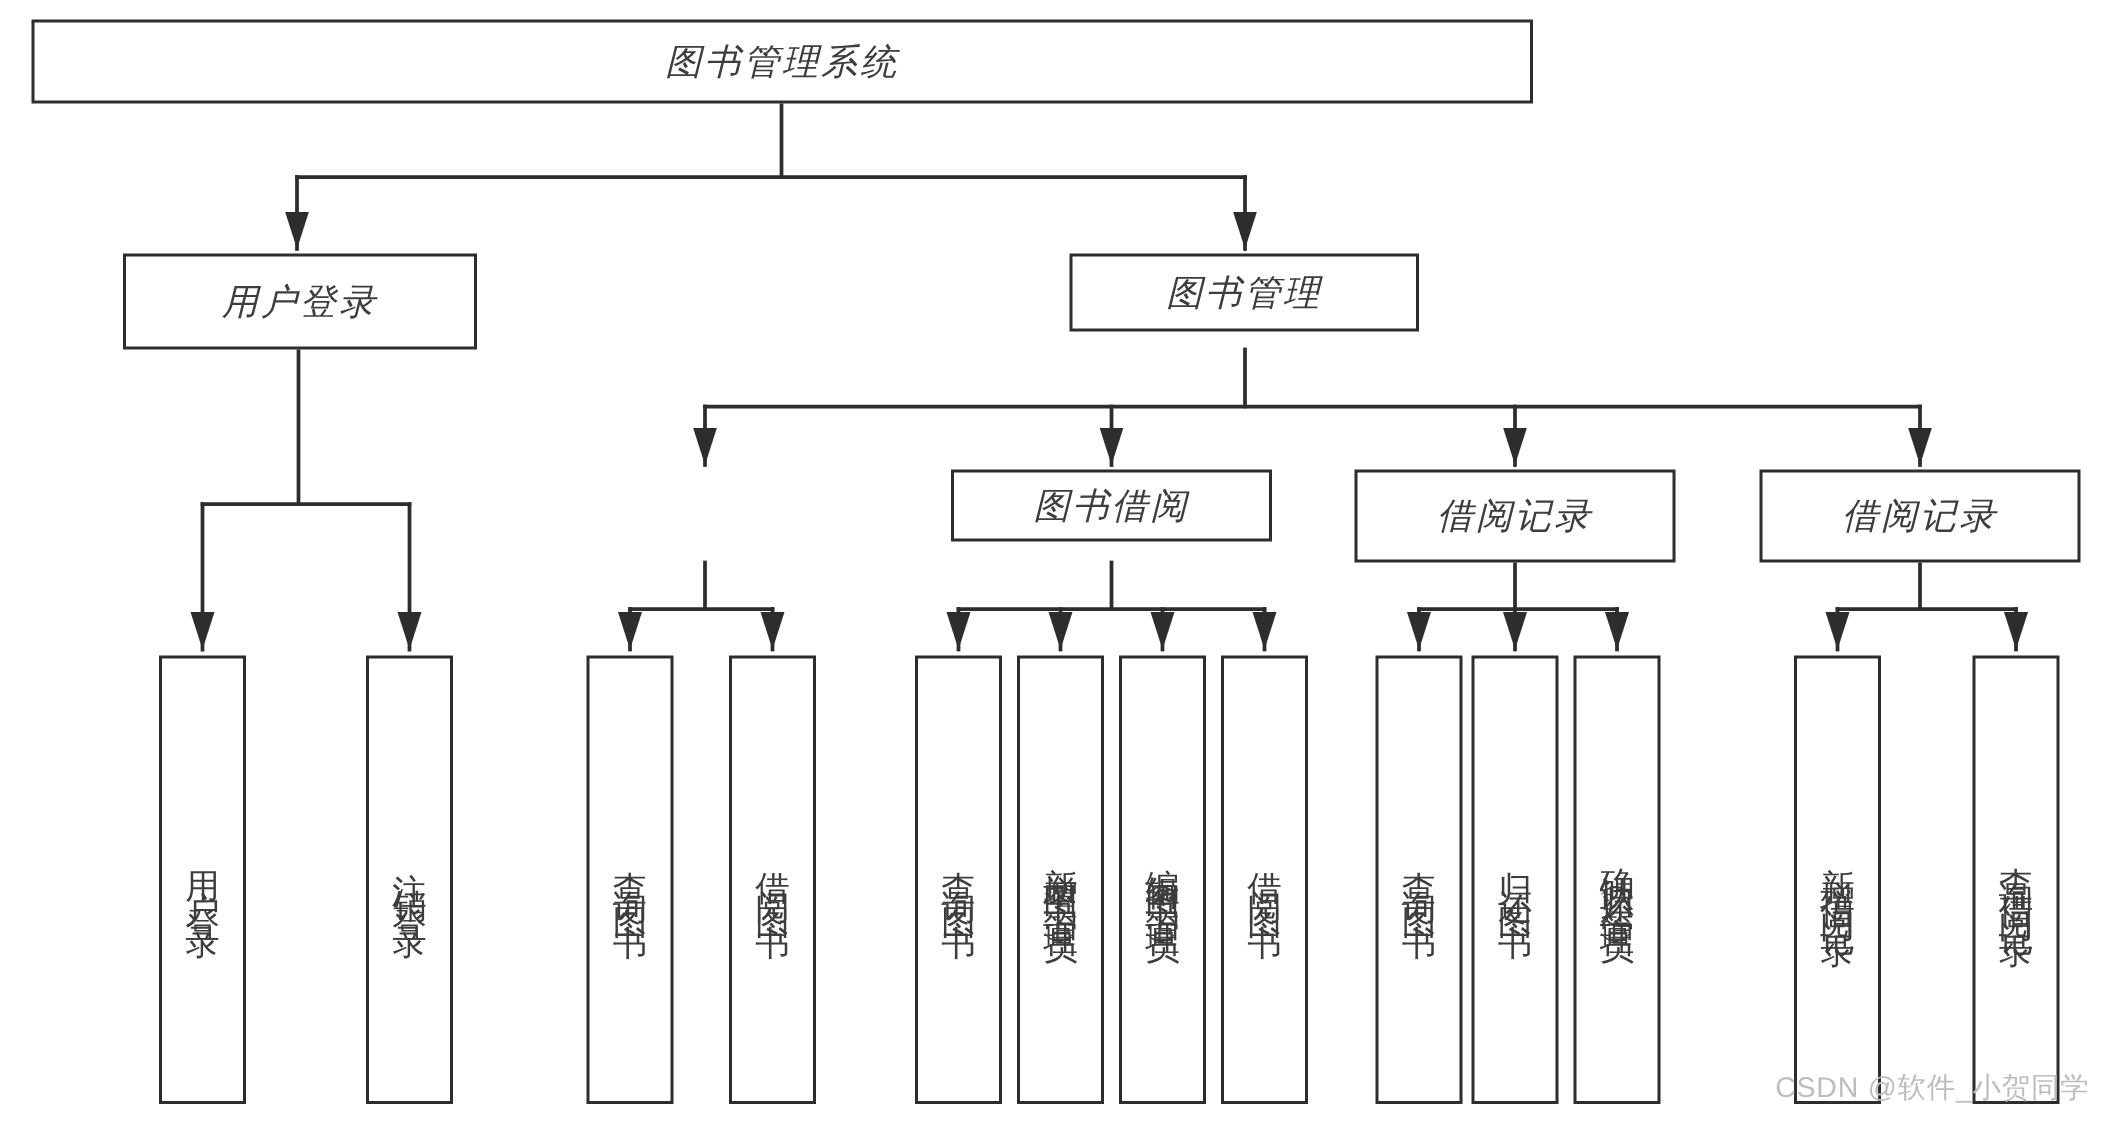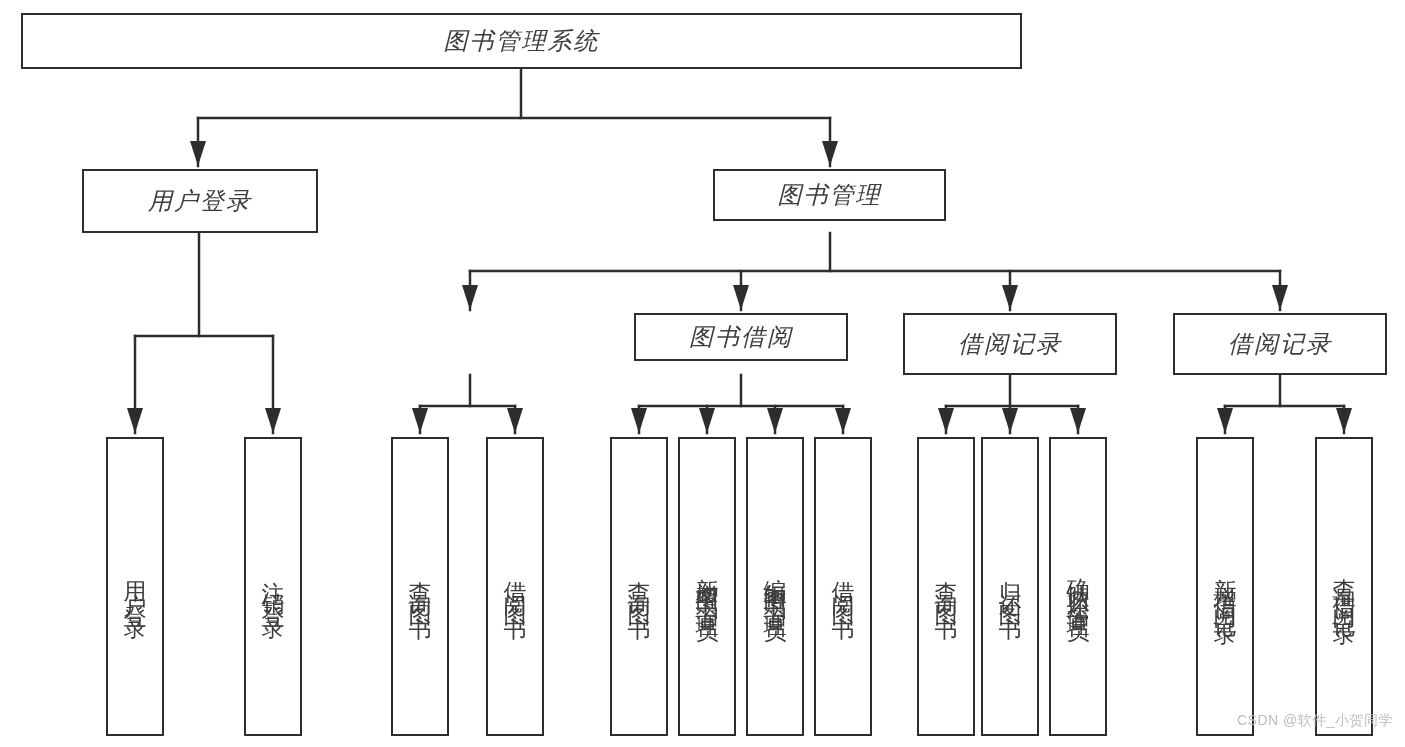--- a/index.html
+++ b/index.html
@@ -17,21 +17,21 @@
   }
   .box.v span {
     writing-mode:vertical-rl; text-orientation:mixed;
     font-size:23px; color:#3d3d3d; line-height:1;
   }
   .sp4 { letter-spacing:12px; }
   .sp6 { letter-spacing:9px; }
   .sp9 { letter-spacing:6px; }
   .watermark {
     position:absolute; top:712px; right:12px; z-index:5;
-    font-size:14px; color:#b9bdc4; letter-spacing:0.5px; white-space:nowrap;margin-left:48px;
+    font-size:19px; color:#b9bdc4; letter-spacing:0.5px; white-space:nowrap;margin-left:48px;
   }
 </style>
 </head>
 <body>
 
 <div class="canvas">
 
   <svg class="wires" width="1405" height="747" viewBox="0 0 1405 747">
     <defs>
       <marker id="arr" markerUnits="userSpaceOnUse" markerWidth="30" markerHeight="20" refX="25" refY="10" orient="auto">

